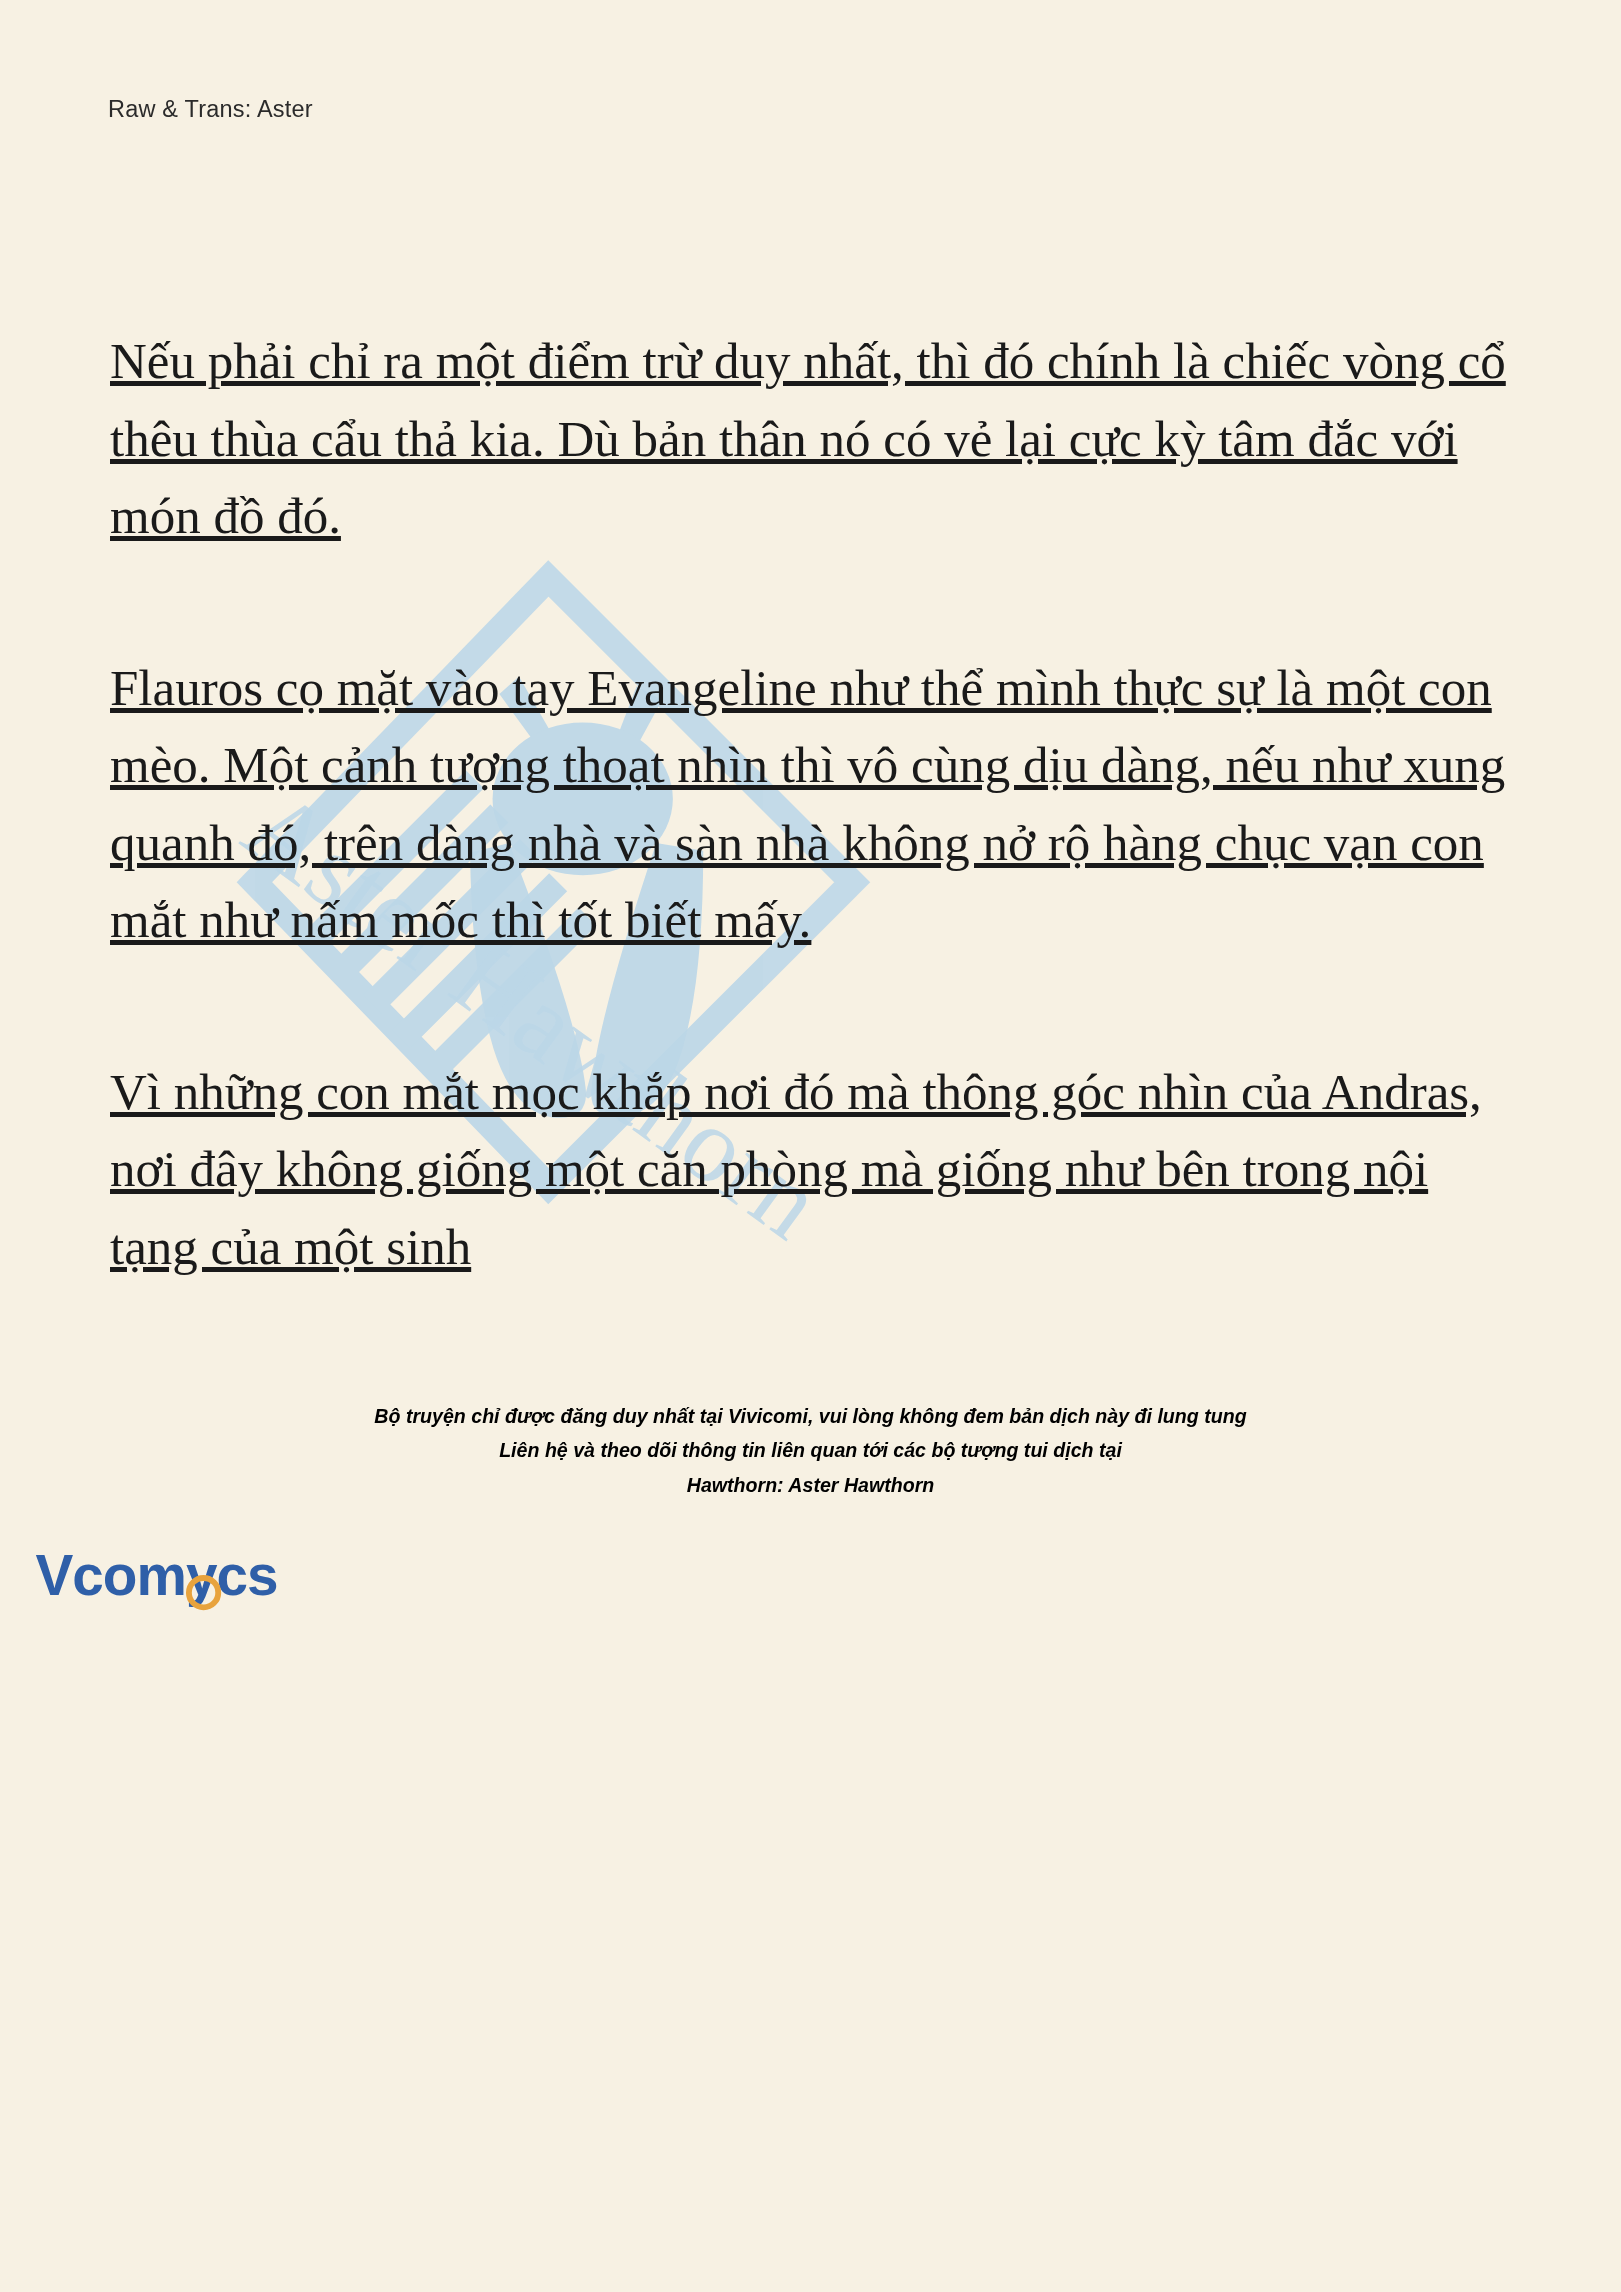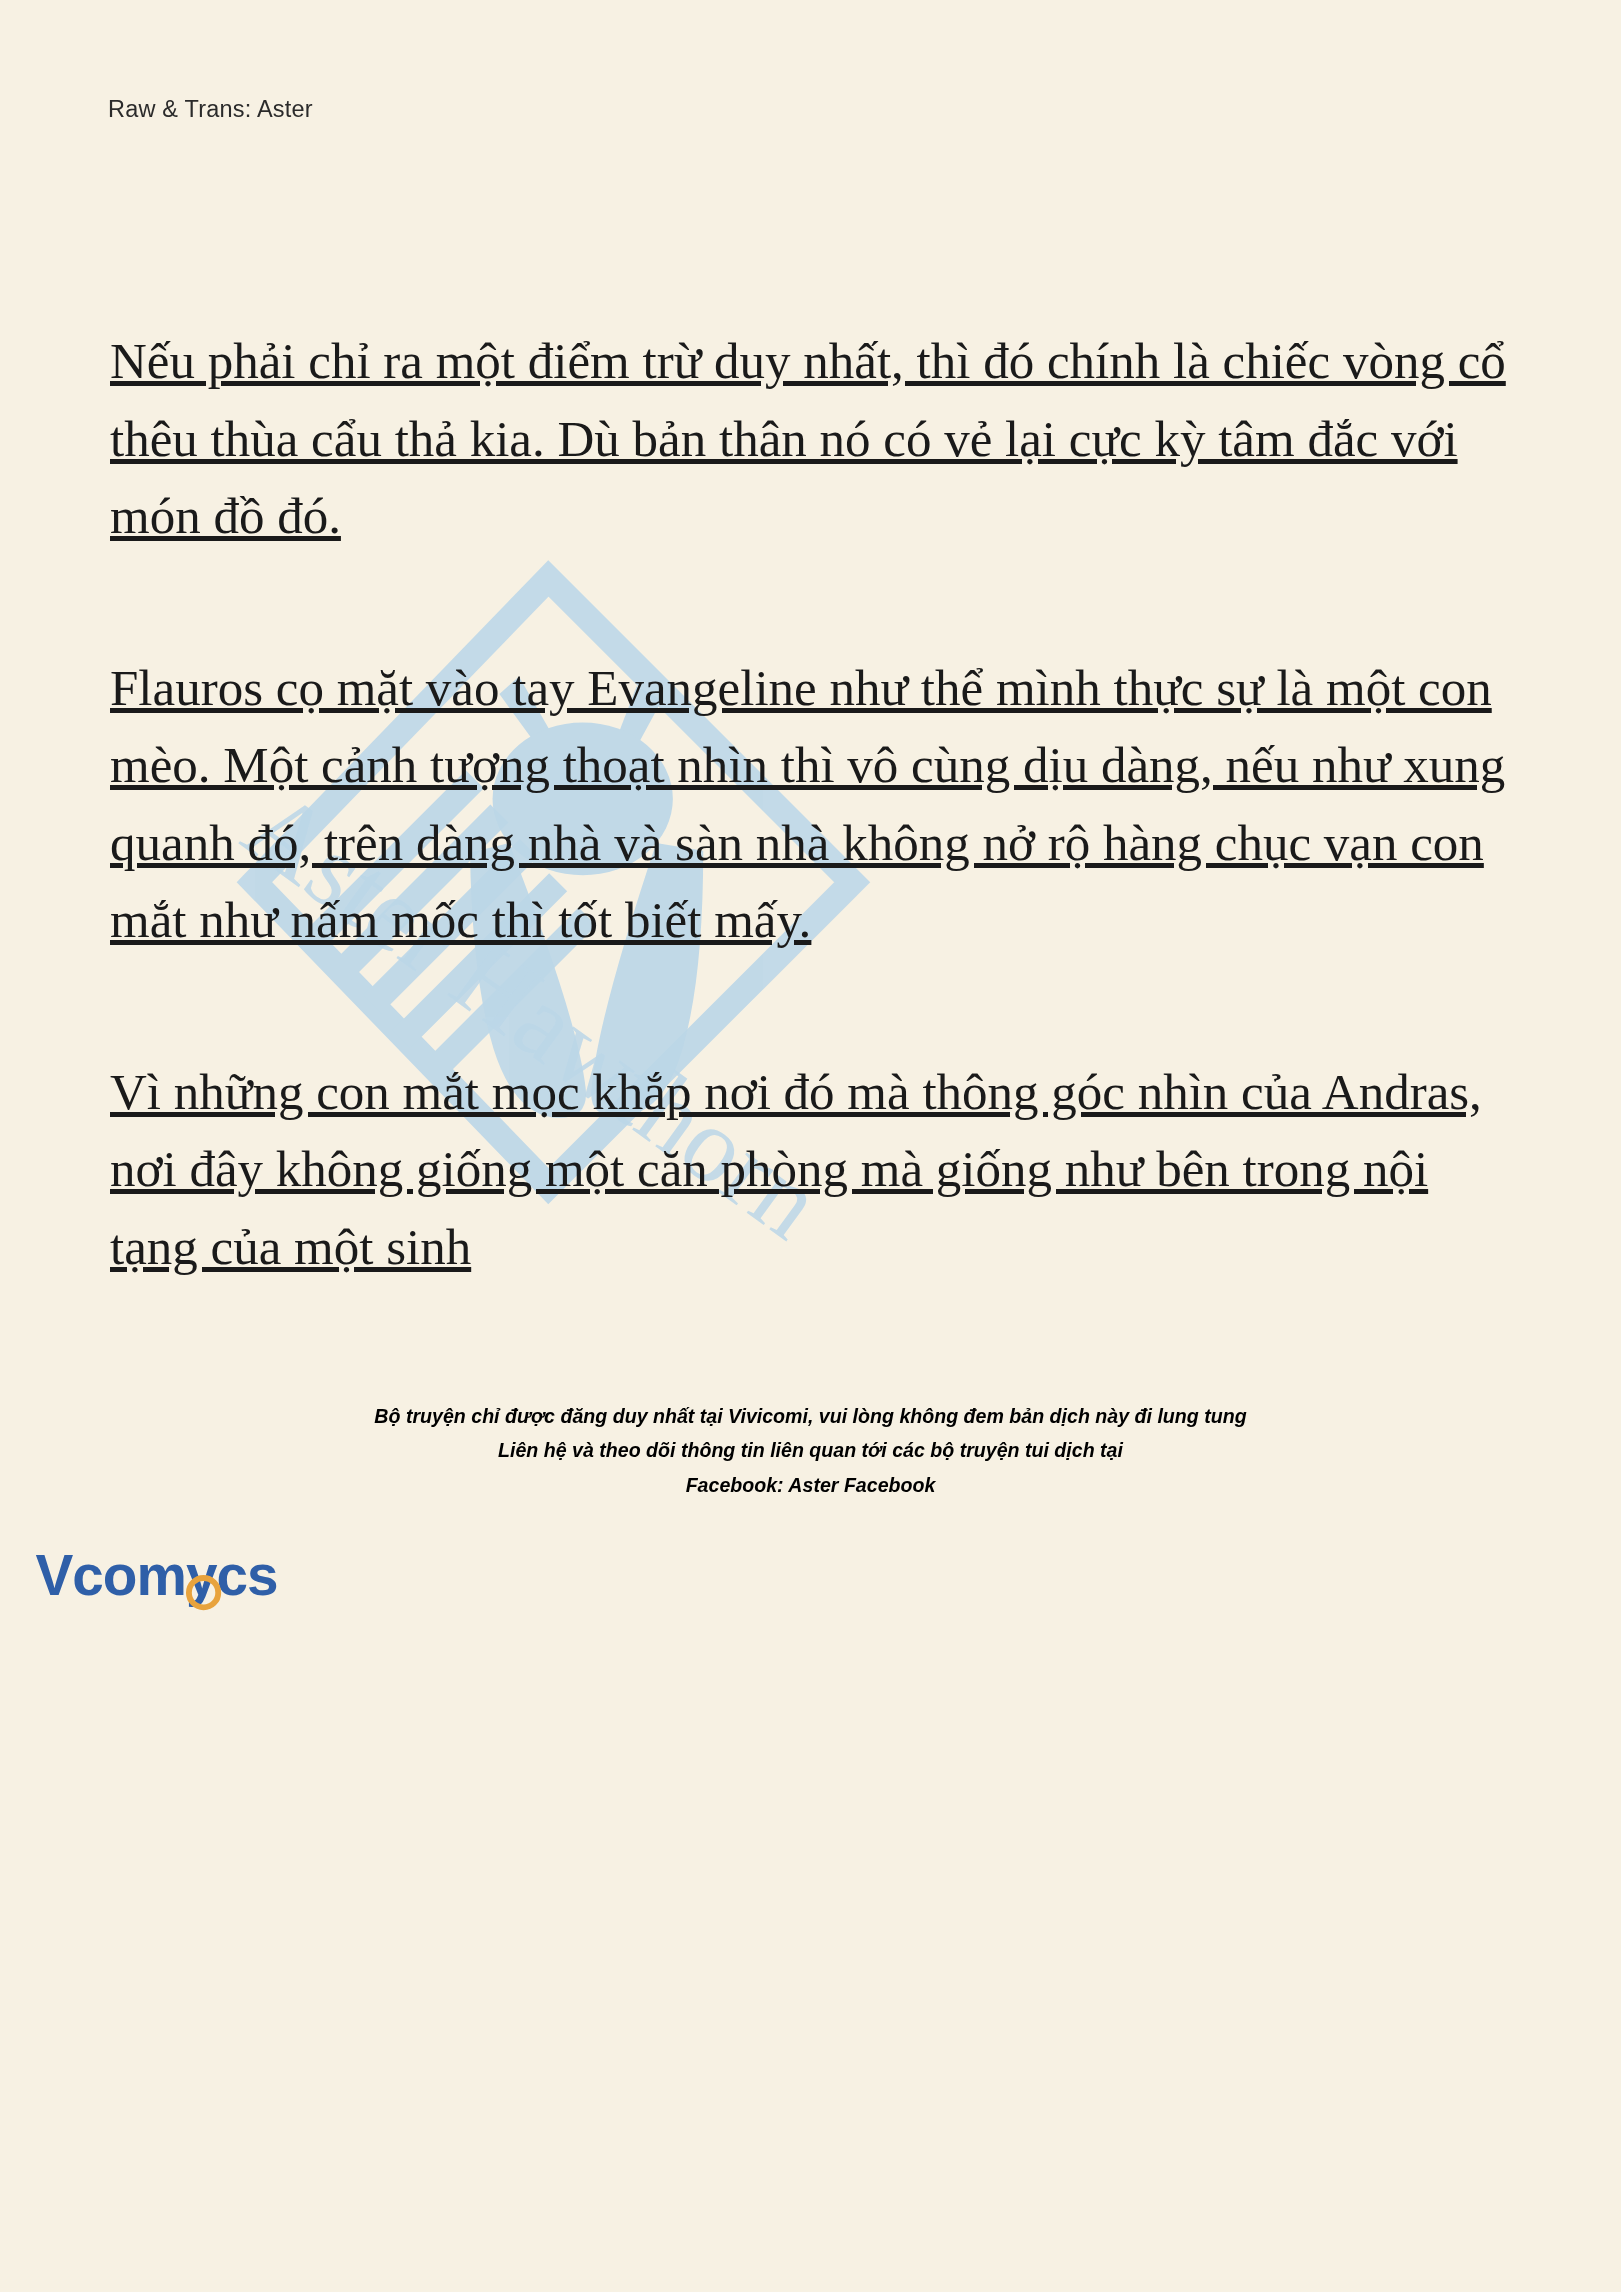--- a/index.html
+++ b/index.html
@@ -136,22 +136,22 @@
   <div class="wm-text">Aster Hawthorn</div>
 
   <div class="content">
     <p class="para">Nếu phải chỉ ra một điểm trừ duy nhất, thì đó chính là chiếc vòng cổ thêu thùa cẩu thả kia. Dù bản thân nó có vẻ lại cực kỳ tâm đắc với món đồ đó.</p>
     <p class="para">Flauros cọ mặt vào tay Evangeline như thể mình thực sự là một con mèo. Một cảnh tượng thoạt nhìn thì vô cùng dịu dàng, nếu như xung quanh đó, trên dàng nhà và sàn nhà không nở rộ hàng chục vạn con mắt như nấm mốc thì tốt biết mấy.</p>
     <p class="para">Vì những con mắt mọc khắp nơi đó mà thông góc nhìn của Andras, nơi đây không giống một căn phòng mà giống như bên trong nội tạng của một sinh</p>
   </div>
 
   <div class="footer">
     <div>Bộ truyện chỉ được đăng duy nhất tại Vivicomi, vui lòng không đem bản dịch này đi lung tung</div>
-    <div>Liên hệ và theo dõi thông tin liên quan tới các bộ truyện tui dịch tại</div>
-    <div>Facebook: Aster Facebook</div>
+    <div>Liên hệ và theo dõi thông tin liên quan tới các bộ tượng tui dịch tại</div>
+    <div>Hawthorn: Aster Hawthorn</div>
   </div>
 
   <svg class="logo" viewBox="0 0 260 90" xmlns="http://www.w3.org/2000/svg">
     <text class="logo-text" x="0" y="62">Vcomycs</text>
     <circle cx="172" cy="60" r="15" fill="none" stroke="#e8a33d" stroke-width="6"></circle>
   </svg>
 
 </div>
 
 

